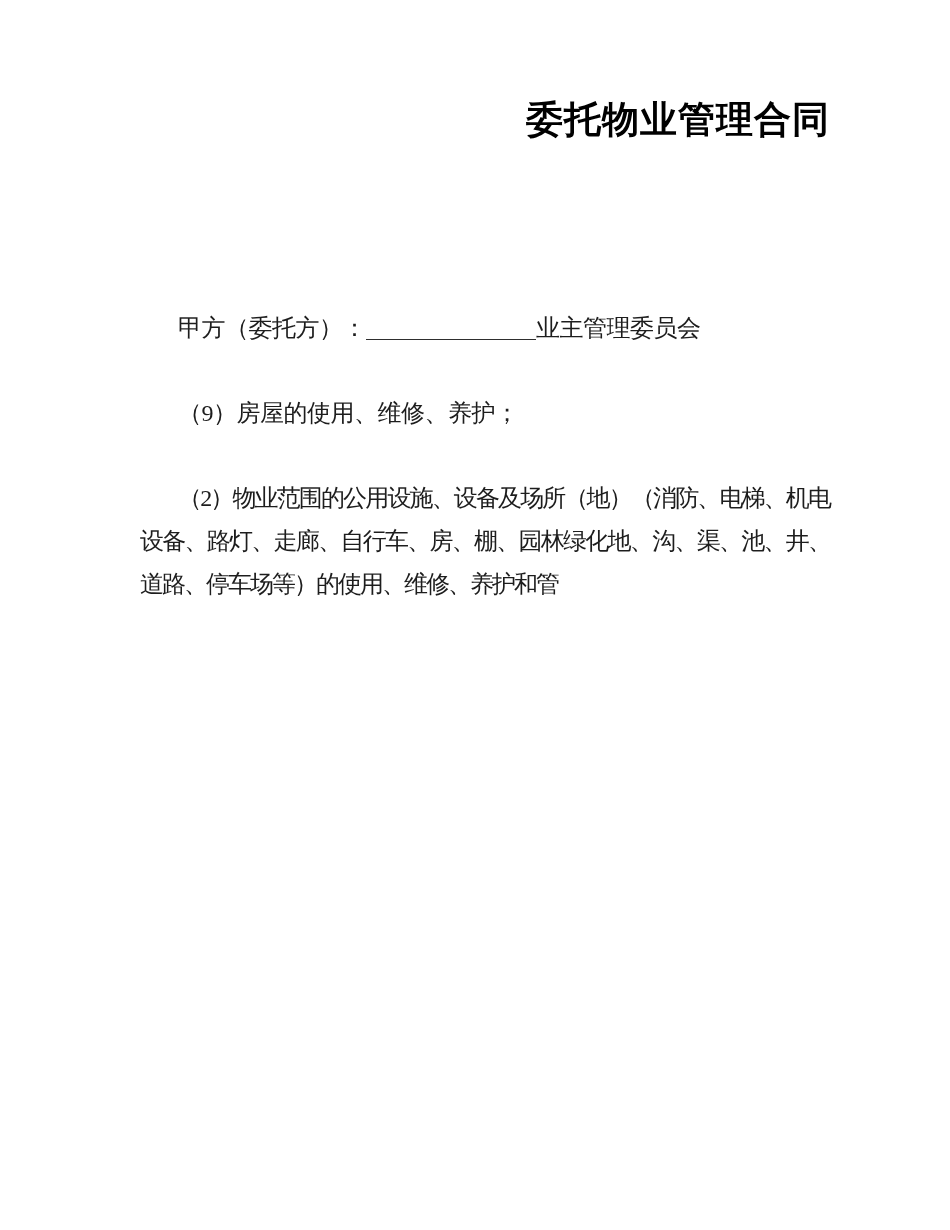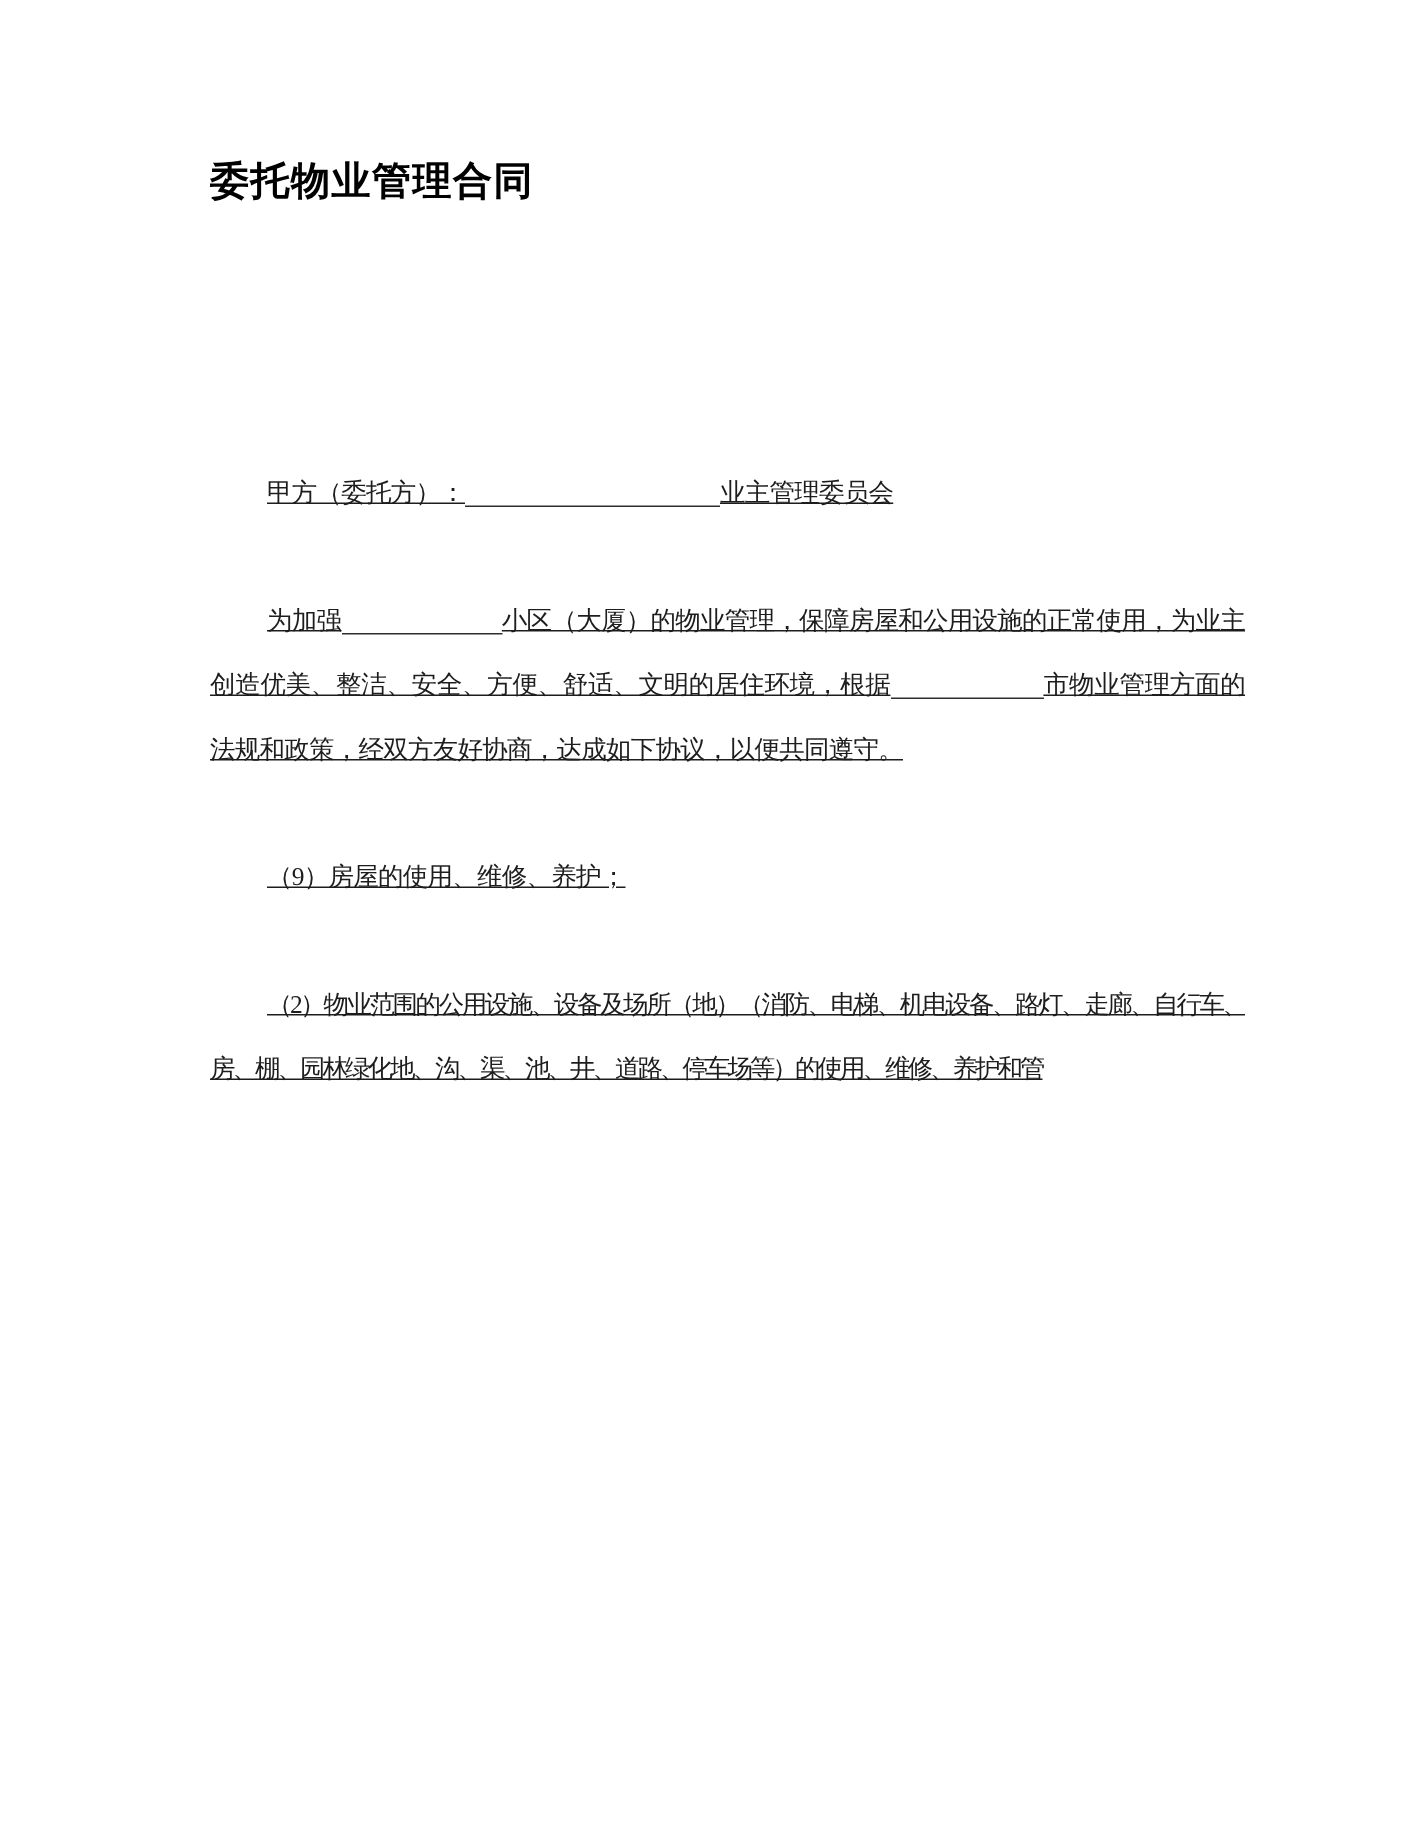--- a/index.html
+++ b/index.html
@@ -15,57 +15,55 @@
     width: 950px;
     height: 1230px;
     box-sizing: border-box;
     background: #ffffff;
     padding: 0 120px 0 140px;
     font-family: "Liberation Serif", "DejaVu Serif", serif;
     color: #1d1d1d;
   }
   .doc-title {
     margin: 96px 0 163px 0;
-    text-align: left;
+    text-align: right;
     font-family: "Liberation Sans", "DejaVu Sans", sans-serif;
     font-weight: 900;
-    font-size: 26px;
+    font-size: 37px;
     line-height: 48px;
     color: #000000;
     letter-spacing: 1px;
   }
   .doc-body {
     width: 690px;
   }
   p.doc-par {
     margin: 0 0 42px 0;
-    font-size: 17px;
+    font-size: 24px;
     line-height: 43px;
     text-align: justify;
     text-indent: 38px;
     letter-spacing: -0.5px;
     word-break: break-all;
-    text-decoration: underline;
   }
   p.doc-par:last-child {
     letter-spacing: -2px; 
     margin-bottom: 0;
   }
   .blank {
     display: inline-block;
     height: 19px;
     border-bottom: 1px solid #2e2e2e;
     vertical-align: -4px;
     letter-spacing: 0;
   }
 </style>
 </head>
 <body style="background: rgb(255, 255, 255);">
 
 <div class="page" style="color: rgb(29, 29, 29);">
   <div class="doc-title" style="color: rgb(0, 0, 0);">委托物业管理合同</div>
   <div class="doc-body">
       <p class="doc-par"><span>甲方（委托方）：</span><span class="blank" style="width: 170px; border-bottom-color: rgb(46, 46, 46);"></span><span>业主管理委员会</span></p>
-      <p class="doc-par"><span>为加强</span><span class="blank" style="width: 107px; border-bottom-color: rgb(46, 46, 46);"></span><span>小区（大厦）的物业管理，保障房屋和公用设施的正常使用，为业主创造优美、整洁、安全、方便、舒适、文明的居住环境，根据</span><span class="blank" style="width: 102px; border-bottom-color: rgb(46, 46, 46);"></span><span>市物业管理方面的法规和政策，经双方友好协商，达成如下协议，以便共同遵守。</span></p>
       <p class="doc-par"><span>（9）房屋的使用、维修、养护；</span></p>
       <p class="doc-par"><span>（2）物业范围的公用设施、设备及场所（地）（消防、电梯、机电设备、路灯、走廊、自行车、房、棚、园林绿化地、沟、渠、池、井、道路、停车场等）的使用、维修、养护和管</span></p>
     </div>
 </div>
 
 </body></html>

